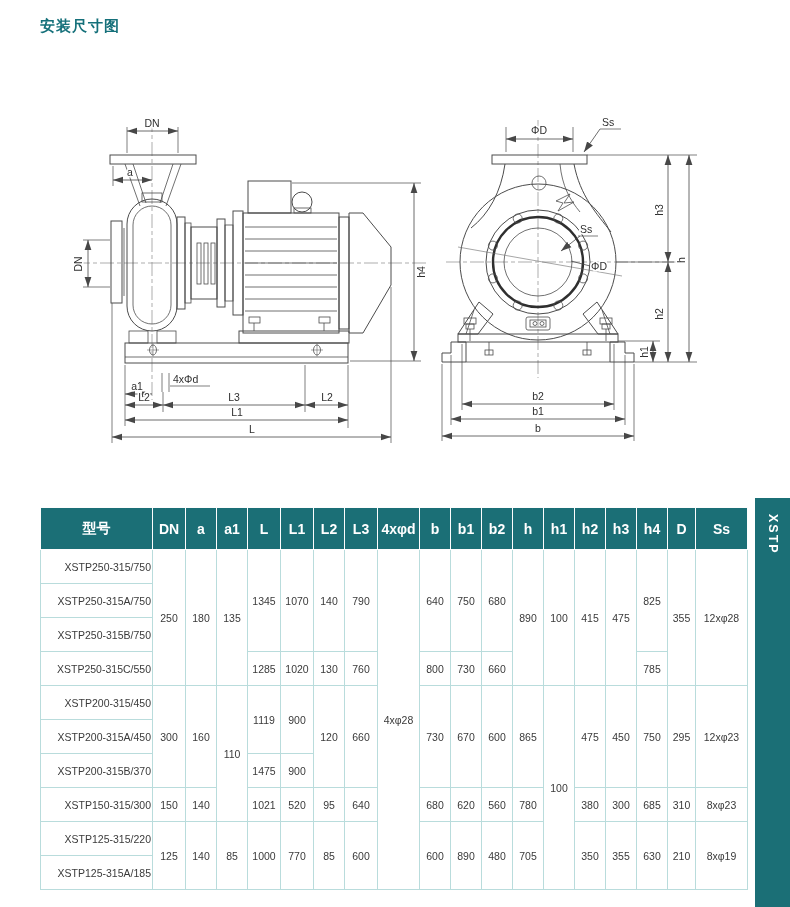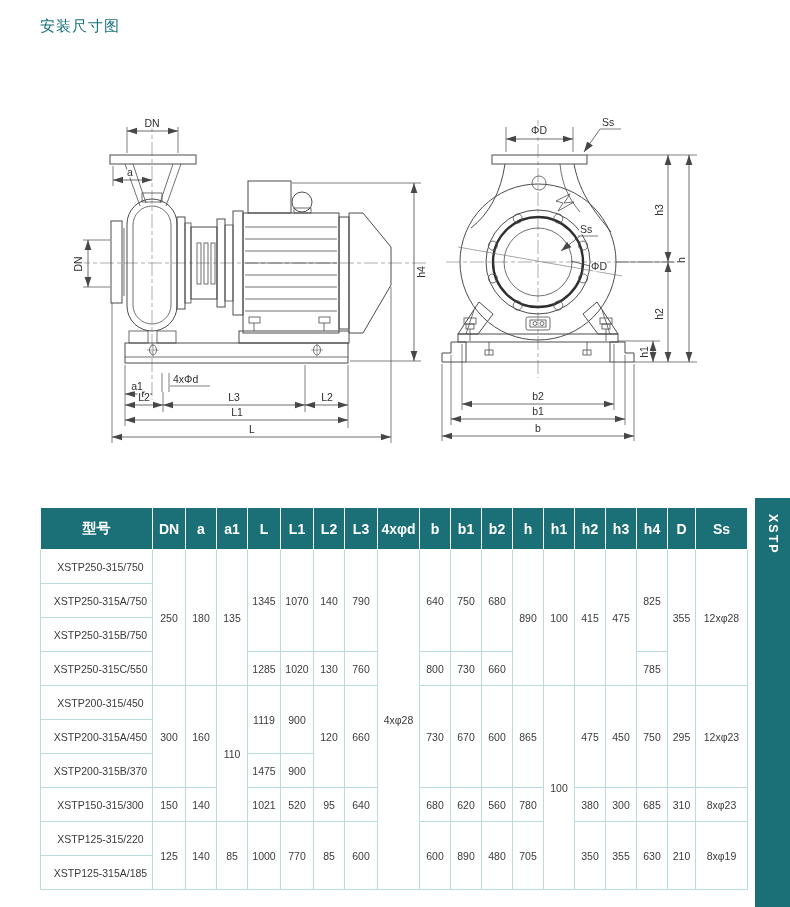--- a/index.html
+++ b/index.html
@@ -1,32 +1,32 @@
 <!DOCTYPE html>
 <html><head>
 <meta charset="utf-8">
 <style>
   html,body{margin:0;padding:0}
   body{width:790px;height:907px;position:relative;background:#fff;font-family:"Liberation Sans",sans-serif;overflow:hidden}
-  .title{position:absolute;left:40px;top:17px;font-size:15px;font-weight:normal;color:#15707a;letter-spacing:1px}
+  .title{position:absolute;left:40px;top:17px;font-size:15px;font-weight:bold;color:#15707a;letter-spacing:1px}
   .diagram-wrap{position:absolute;left:0;top:0;width:790px;height:470px}
   
   .ol{fill:none;stroke:#4c4c4c;stroke-width:1}
   .ol2{fill:none;stroke:#4c4c4c;stroke-width:.8}
   .thick{fill:none;stroke:#2f2f2f;stroke-width:2.4}
   .cl{stroke:#8a8a8a;stroke-width:.7;stroke-dasharray:14 3 4 3;fill:none}
   .thin{stroke:#6a6a6a;stroke-width:.6;fill:none}
   .dim{stroke:#474747;stroke-width:.8;fill:none}
   .ext{stroke:#474747;stroke-width:.7;fill:none}
   .dt{font-size:10.5px;fill:#2f2f2f;stroke:#fff;stroke-width:3px;paint-order:stroke;font-weight:400}
   
   table.spec{position:absolute;left:40px;top:507px;width:708px;border-collapse:collapse;table-layout:fixed}
   table.spec th{background:#1b6f76;color:#fff;font-size:14px;font-weight:bold;border:1px solid #fdfdfd;height:41px;padding:0;text-align:center}
   table.spec td{border:1px solid #b9dcdc;font-size:10.5px;color:#3a3a3a;text-align:center;height:33px;padding:0 1px;background:#fff}
-  table.spec td.model{text-align:center;padding-left:9px}
+  table.spec td.model{text-align:right;padding-left:9px}
   .side-tab{position:absolute;left:755px;top:498px;width:35px;height:409px;background:#1b6f76}
   .side-tab span{position:absolute;top:16px;left:50%;transform:translateX(-50%);writing-mode:vertical-rl;color:#fff;font-size:12.5px;font-weight:bold;letter-spacing:2px}
 </style>
 </head>
 <body>
 
 <div class="title">安装尺寸图</div>
 
 <div class="diagram-wrap">
 <svg width="790" height="470" viewBox="0 0 790 470">

